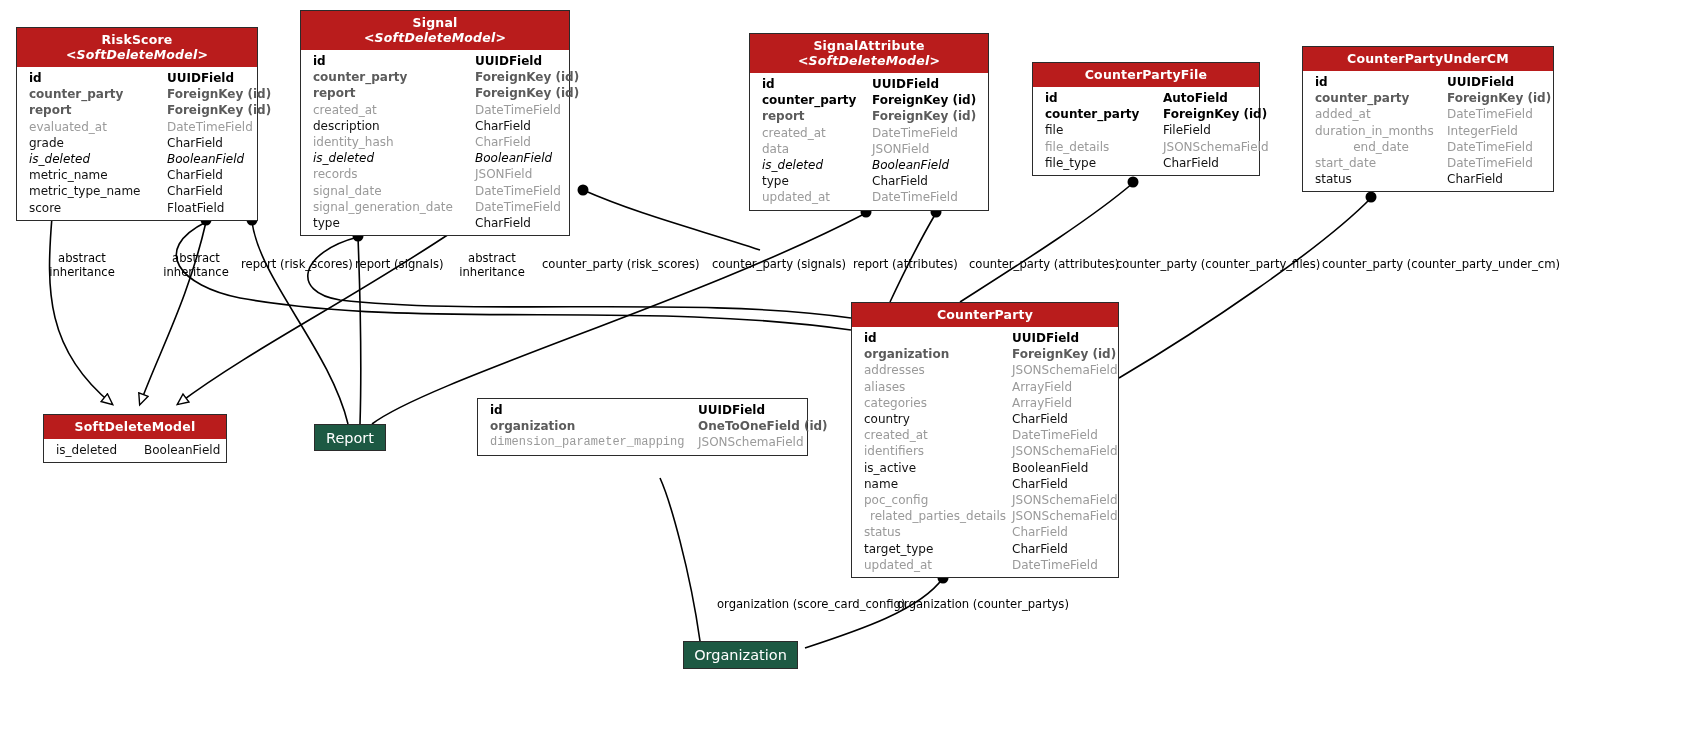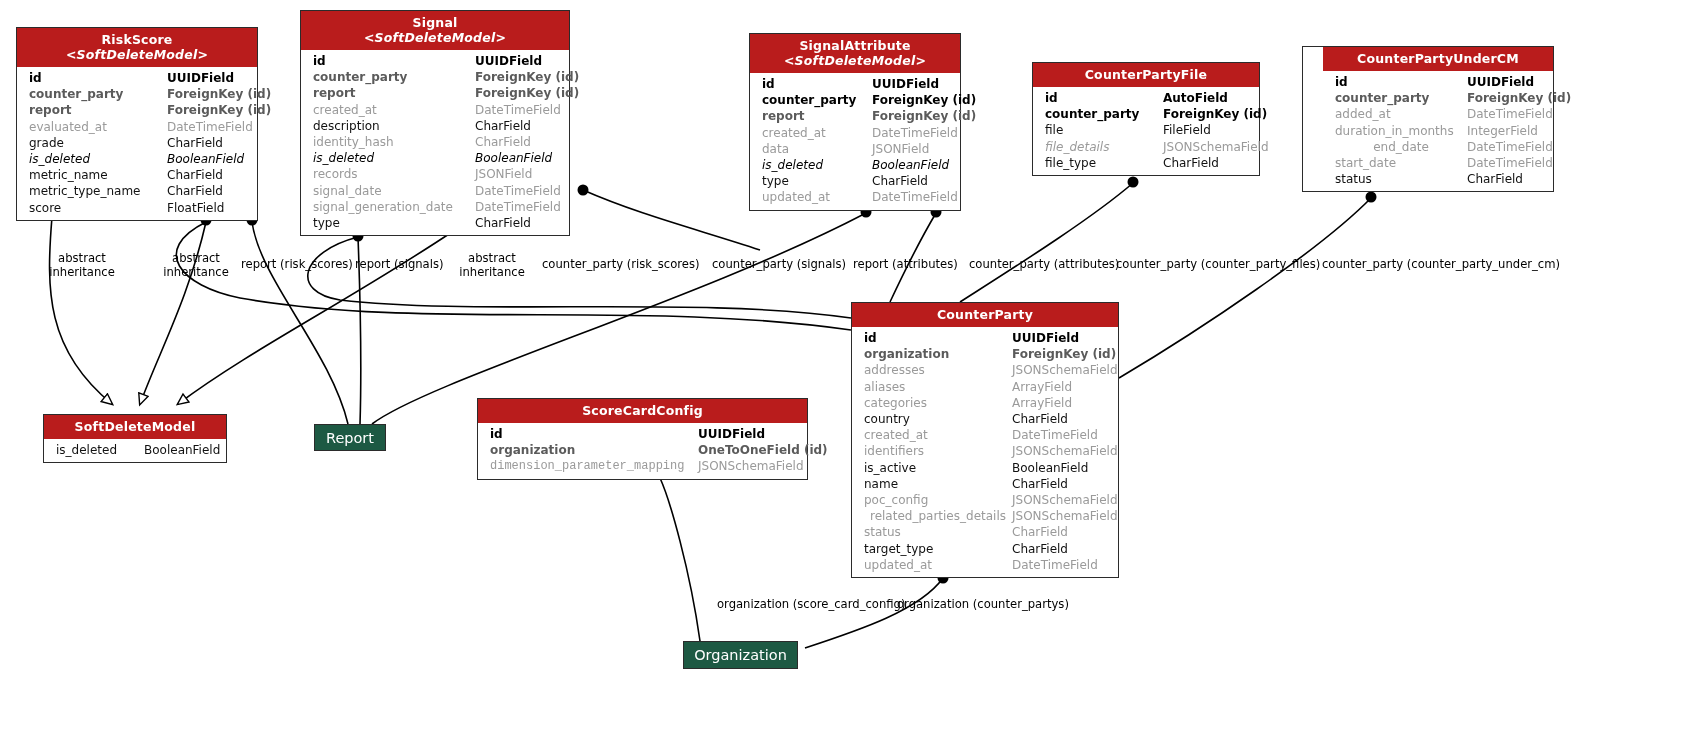--- a/index.html
+++ b/index.html
@@ -172,21 +172,21 @@
           <div class="row">
             <span class="f opt" style="width: 162px;">signal_generation_date</span>
             <span class="t opt">DateTimeField</span>
           </div>
           <div class="row">
             <span class="f plain" style="width: 162px;">type</span>
             <span class="t plain">CharField</span>
           </div>
         </div>
       </div>
-      <div class="entity" style="left: 749px; top: 33px; width: 212px;">
+      <div class="entity" style="left: 749px; top: 33px; width: 240px;">
         <div class="hdr"><span>SignalAttribute</span><span class="stereo">&lt;SoftDeleteModel&gt;</span></div>
         <div class="rows">
           <div class="row">
             <span class="f req" style="width: 110px;">id</span>
             <span class="t req">UUIDField</span>
           </div>
           <div class="row">
             <span class="f req" style="width: 110px;">counter_party</span>
             <span class="t req">ForeignKey (id)</span>
           </div>
@@ -225,30 +225,30 @@
           </div>
           <div class="row">
             <span class="f req" style="width: 118px;">counter_party</span>
             <span class="t req">ForeignKey (id)</span>
           </div>
           <div class="row">
             <span class="f plain" style="width: 118px;">file</span>
             <span class="t plain">FileField</span>
           </div>
           <div class="row">
-            <span class="f opt" style="width: 118px; font-style: italic;">file_details</span>
+            <span class="f opt" style="width: 118px;">file_details</span>
             <span class="t opt">JSONSchemaField</span>
           </div>
           <div class="row">
             <span class="f plain" style="width: 118px;">file_type</span>
             <span class="t plain">CharField</span>
           </div>
         </div>
       </div>
-      <div class="entity" style="left: 1302px; top: 46px; width: 252px; padding-left: 20px;">
+      <div class="entity" style="left: 1302px; top: 46px; width: 252px;">
         <div class="hdr"><span>CounterPartyUnderCM</span></div>
         <div class="rows">
           <div class="row">
             <span class="f req" style="width: 132px;">id</span>
             <span class="t req">UUIDField</span>
           </div>
           <div class="row">
             <span class="f fk" style="width: 132px;">counter_party</span>
             <span class="t fk">ForeignKey (id)</span>
           </div>
@@ -333,21 +333,20 @@
             <span class="f plain" style="width: 148px;">target_type</span>
             <span class="t plain">CharField</span>
           </div>
           <div class="row">
             <span class="f opt" style="width: 148px;">updated_at</span>
             <span class="t opt">DateTimeField</span>
           </div>
         </div>
       </div>
       <div class="entity" style="left: 477px; top: 398px; width: 331px;">
-        <div class="hdr"><span>ScoreCardConfig</span></div>
         <div class="rows">
           <div class="row">
             <span class="f req" style="width: 208px;">id</span>
             <span class="t req">UUIDField</span>
           </div>
           <div class="row">
             <span class="f fk" style="width: 208px;">organization</span>
             <span class="t fk">OneToOneField (id)</span>
           </div>
           <div class="row">

